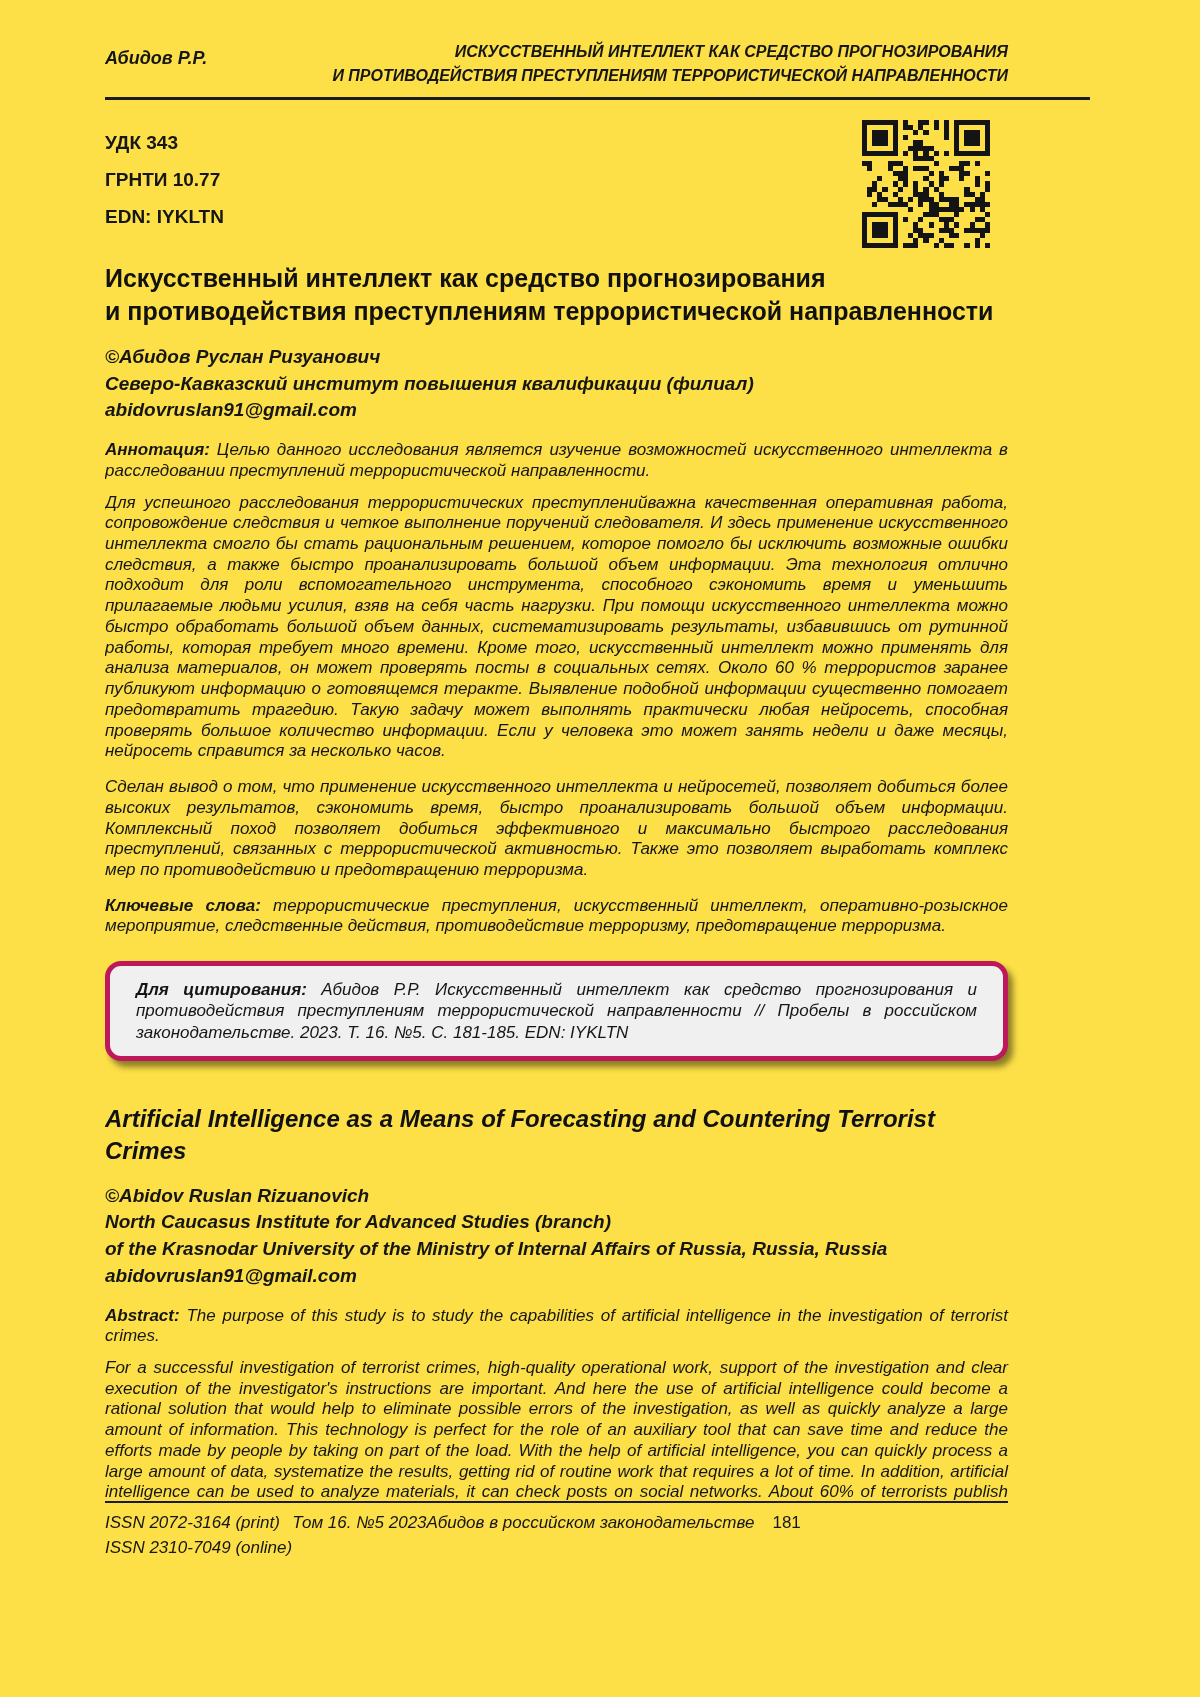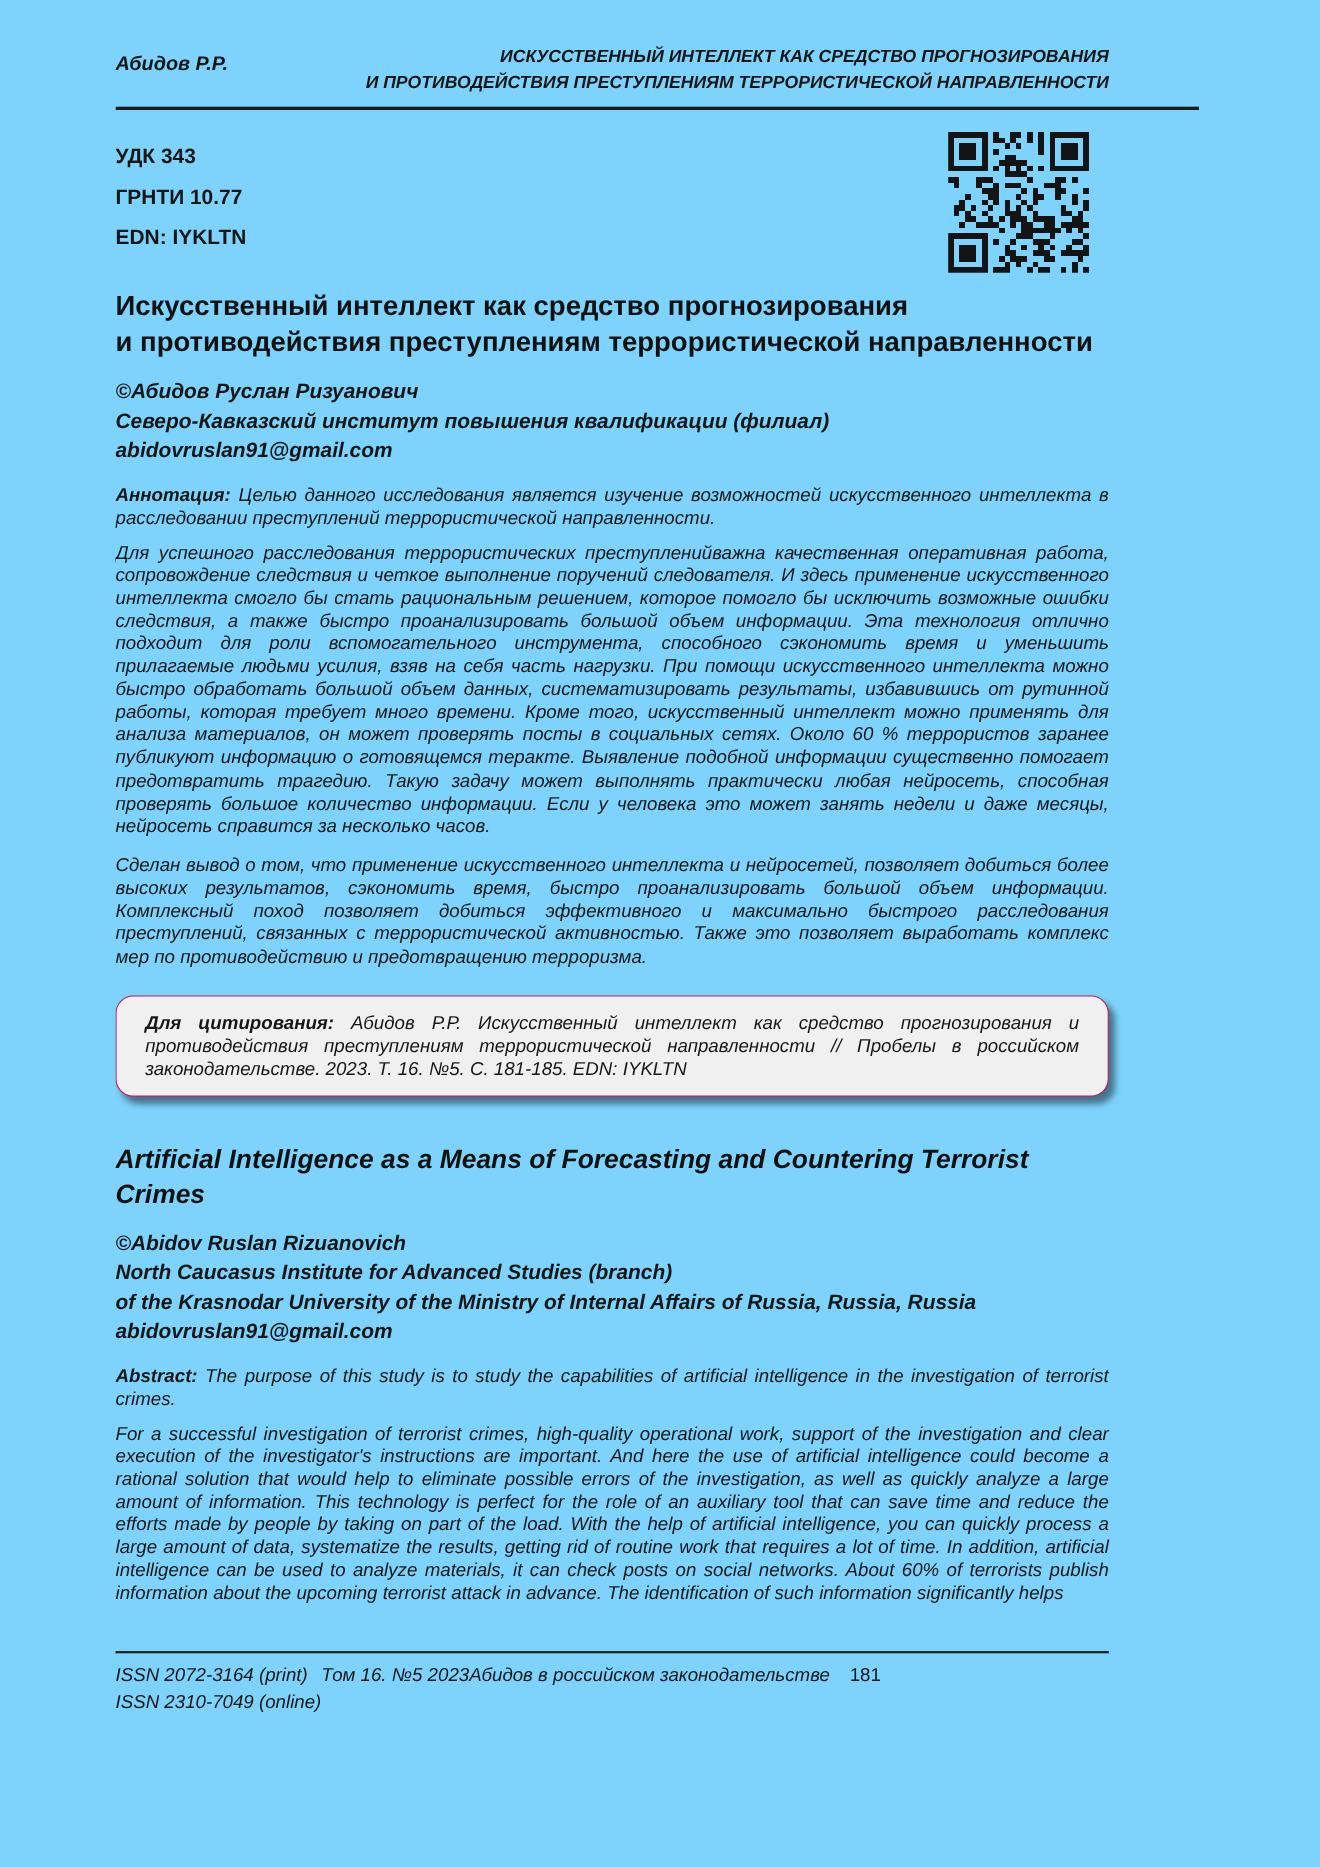--- a/index.html
+++ b/index.html
@@ -6,21 +6,21 @@
   html,body { background:#ffffff; }
   body {
     width:1200px; height:1697px;
     font-family:"Liberation Sans", sans-serif;
     color:#161616;
   }
   .page {
     width:1200px; height:1697px;
     display:flex; flex-direction:column;
     padding:40px 0 135px 105px;
-    background:#7dd3fc;
+    background:#fde047;
   }
   .main { flex:1 1 auto; overflow:hidden; width:985px; }
   .content { width:903px; }
 
   
   .header-row { display:flex; justify-content:space-between; align-items:flex-start; width:903px; }
   .header-author { font-weight:bold; font-style:italic; font-size:18px; padding-top:8px; white-space:nowrap; }
   .running-title { font-weight:bold; font-style:italic; font-size:16px; line-height:1.5; text-align:right; white-space:pre-line; }
   .header-rule { width:985px; border:0; border-top:3px solid #1c1c1c; margin-top:9px; }
 
@@ -34,21 +34,21 @@
   .title-ru { font-size:25px; font-weight:bold; line-height:1.3; margin:14px 0 18px; white-space:pre-line; color:#111; }
   .authors { font-weight:bold; font-style:italic; font-size:19px; line-height:1.3; margin-bottom:17px; }
   .authors div { margin-bottom:2px; }
 
   .para { font-style:italic; font-size:17px; line-height:1.22; text-align:justify; margin-bottom:11px; }
   .para .lbl { font-weight:bold; }
   .para.gap-top { margin-top:15px; }
 
   .cite-box {
     background:#f0f0f0;
-    border:1px solid #be185d;
+    border:5px solid #be185d;
     border-radius:16px;
     box-shadow:5px 6px 6px rgba(0,0,0,0.45);
     padding:13px 26px;
     font-style:italic; font-size:17px; line-height:1.25; text-align:justify;
     margin:24px 0 0;
     width:903px;
   }
   .cite-box .lbl { font-weight:bold; }
 
   
@@ -367,20 +367,21 @@
 и противодействия преступлениям террористической направленности</h1>
       <div class="authors">
         <div>©Абидов Руслан Ризуанович</div>
         <div>Северо-Кавказский институт повышения квалификации (филиал)</div>
         <div>abidovruslan91@gmail.com</div>
       </div>
 
       <p class="para"><span class="lbl">Аннотация:</span> <span>Целью данного исследования является изучение возможностей искусственного интеллекта в расследовании преступлений террористической направленности.</span></p>
       <p class="para">Для успешного расследования террористических преступленийважна качественная оперативная работа, сопровождение следствия и четкое выполнение поручений следователя. И здесь применение искусственного интеллекта смогло бы стать рациональным решением, которое помогло бы исключить возможные ошибки следствия, а также быстро проанализировать большой объем информации. Эта технология отлично подходит для роли вспомогательного инструмента, способного сэкономить время и уменьшить прилагаемые людьми усилия, взяв на себя часть нагрузки. При помощи искусственного интеллекта можно быстро обработать большой объем данных, систематизировать результаты, избавившись от рутинной работы, которая требует много времени. Кроме того, искусственный интеллект можно применять для анализа материалов, он может проверять посты в социальных сетях. Около 60 % террористов заранее публикуют информацию о готовящемся теракте. Выявление подобной информации существенно помогает предотвратить трагедию. Такую задачу может выполнять практически любая нейросеть, способная проверять большое количество информации. Если у человека это может занять недели и даже месяцы, нейросеть справится за несколько часов.</p>
       <p class="para gap-top">Сделан вывод о том, что применение искусственного интеллекта и нейросетей, позволяет добиться более высоких результатов, сэкономить время, быстро проанализировать большой объем информации. Комплексный поход позволяет добиться эффективного и максимально быстрого расследования преступлений, связанных с террористической активностью. Также это позволяет выработать комплекс мер по противодействию и предотвращению терроризма.</p>
+      <p class="para gap-top"><span class="lbl">Ключевые слова:</span> <span>террористические преступления, искусственный интеллект, оперативно-розыскное мероприятие, следственные действия, противодействие терроризму, предотвращение терроризма.</span></p>
 
       <div class="cite-box">
         <span class="lbl">Для цитирования:</span> <span>Абидов Р.Р. Искусственный интеллект как средство прогнозирования и противодействия преступлениям террористической направленности // Пробелы в российском законодательстве. 2023. Т. 16. №5. С. 181-185. EDN: IYKLTN</span>
       </div>
 
       <h2 class="title-en">Artificial Intelligence as a Means of Forecasting and Countering Terrorist
 Crimes</h2>
       <div class="authors">
         <div>©Abidov Ruslan Rizuanovich</div>
         <div>North Caucasus Institute for Advanced Studies (branch)</div>

